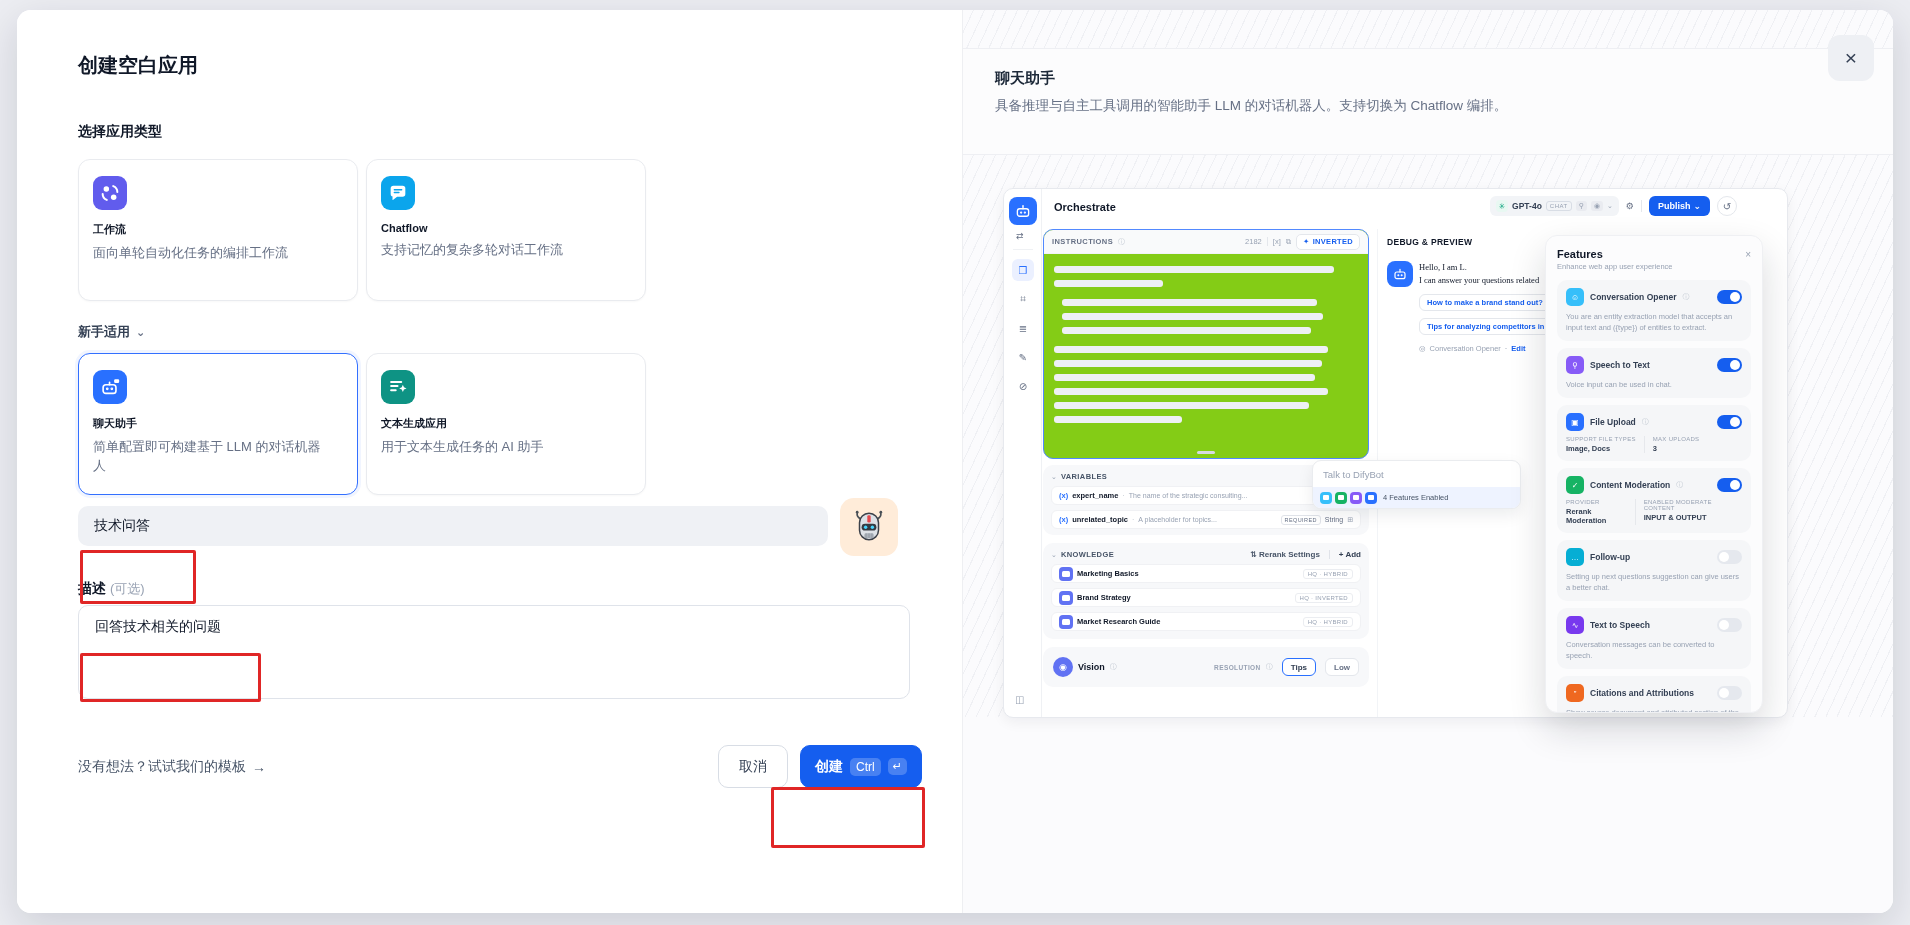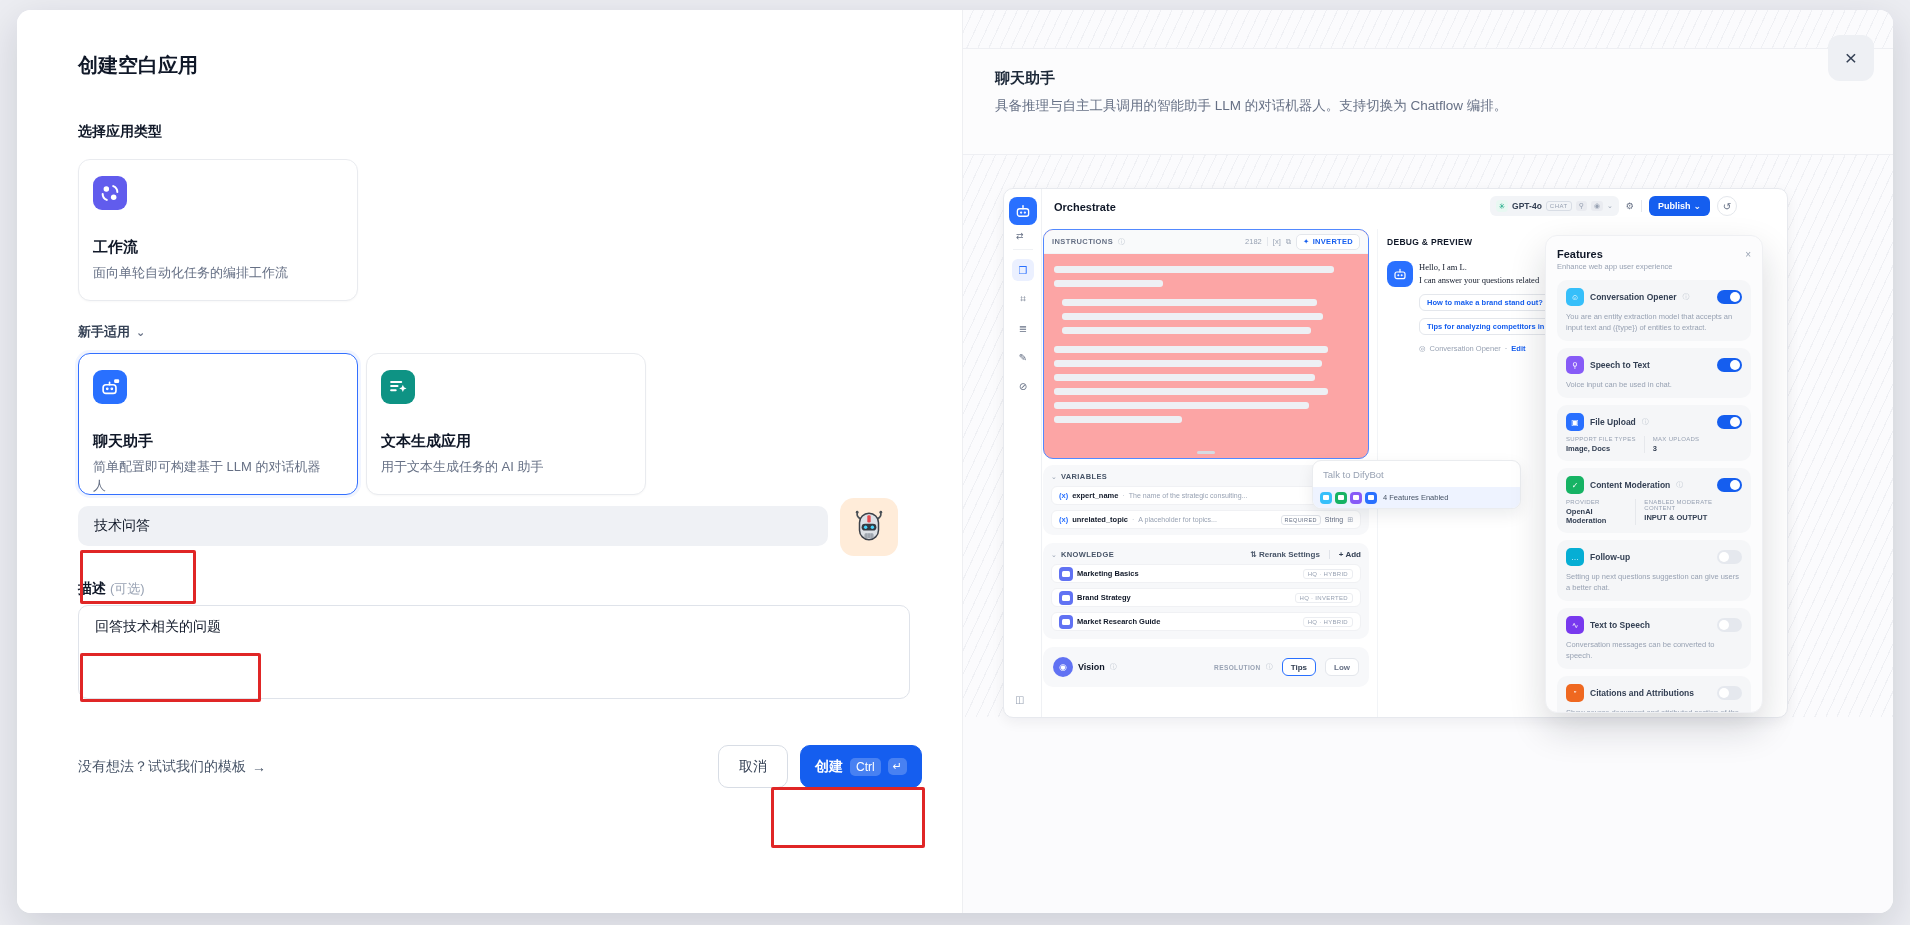--- a/index.html
+++ b/index.html
@@ -13,21 +13,21 @@
   
   .left-pane { width:946px; padding:42px 0 0 61px; position:relative; background:#fff; border-right:1px solid #EEEFF2; }
   .lp-title { font-size:20px; font-weight:700; color:#101828; }
   .section-label { margin-top:44px; font-size:14px; font-weight:600; color:#101828; }
   .cards { display:flex; gap:8px; margin-top:18px; }
   .tcard { width:280px; height:142px; background:#fff; border:1px solid #E9EBEF; border-radius:12px;
            padding:16px 14px; cursor:pointer; box-shadow:0 1px 2px rgba(16,24,40,.03); }
   .tcard.selected { border:1.5px solid #3370FF; box-shadow:0 0 0 3px rgba(51,112,255,.07); }
   .ticon { width:34px; height:34px; border-radius:9px; display:flex; align-items:center; justify-content:center; }
   .ticon svg { width:22px; height:22px; }
-  .tname { margin-top:28px; font-size:15px; font-weight:700; color:#101828; }
+  .tname { margin-top:12px; font-size:11px; font-weight:700; color:#101828; }
   .tdesc { margin-top:6px; font-size:13px; line-height:19px; color:#667085; width:240px; }
   .beginner { margin-top:22px; font-size:13px; font-weight:600; color:#344054; display:flex; align-items:center; gap:6px; cursor:pointer; }
   .beginner .chev { font-size:11px; color:#667085; }
   .cards.row2 { margin-top:12px; }
   .field-label { margin-top:30px; font-size:14px; font-weight:600; color:#101828; }
   .field-label .opt { font-weight:400; color:#98A2B3; font-size:13px; }
   .name-row { position:relative; width:832px; margin-top:11px; height:44px; }
   .name-input { width:750px; height:40px; background:#EFF1F5; border:none; border-radius:10px;
                 padding:0 16px; font-size:14px; color:#101828; font-family:inherit; outline:none; }
   .icon-pick { position:absolute; right:12px; top:-8px; width:58px; height:58px; border-radius:14px;
@@ -86,21 +86,21 @@
   .mini-badge { font-size:7px; color:#98A2B3; background:#E9EBF0; border-radius:3px; padding:1px 3px; }
   .pill-chev { font-size:7px; color:#98A2B3; }
   .tune-ic { font-size:9px; color:#667085; }
   .tb-div { width:1px; height:12px; background:#E4E7EC; }
   .publish-btn { height:20px; background:#155EEF; color:#fff; border-radius:6px; font-size:9px; font-weight:600;
                  display:flex; align-items:center; gap:3px; padding:0 9px; }
   .hist-btn { width:20px; height:20px; border-radius:50%; border:1px solid #E4E7EC; background:#fff; color:#667085;
               font-size:10px; display:flex; align-items:center; justify-content:center; }
 
   .pv-instructions { position:absolute; left:39px; top:40px; width:326px; height:230px; border:1.5px solid #5289FF;
-                     border-radius:10px; background:#fca5a5; overflow:hidden; }
+                     border-radius:10px; background:#84cc16; overflow:hidden; }
   .ins-head { height:24px; background:#F9FAFB; display:flex; align-items:center; padding:0 8px; gap:5px;
               border-bottom:1px solid #F2F4F7; }
   .ins-title { font-size:7.5px; font-weight:700; letter-spacing:.4px; color:#667085; }
   .ins-info, .tiny-info { font-size:7px; color:#C2C9D2; }
   .ins-head .sp { flex:1; }
   .ins-count, .ins-var { font-size:7.5px; color:#98A2B3; }
   .ins-sep { width:1px; height:9px; background:#E4E7EC; }
   .gen-btn { height:16px; background:#fff; border:1px solid #E4E7EC; border-radius:5px; display:flex; align-items:center;
              gap:3px; padding:0 6px; color:#155EEF; font-size:7.5px; font-weight:700; letter-spacing:.3px; }
   .ins-body { padding:12px 10px 0; }
@@ -208,20 +208,30 @@
           <svg viewBox="0 0 24 24" fill="#fff">
               <circle cx="8" cy="7.5" r="3"></circle>
               <circle cx="16" cy="16.5" r="3"></circle>
               <path d="M15.5 4.5a7 7 0 0 1 4.5 6.5" stroke="#fff" stroke-width="2.2" fill="none" stroke-linecap="round"></path>
               <path d="M8.5 19.5A7 7 0 0 1 4 13" stroke="#fff" stroke-width="2.2" fill="none" stroke-linecap="round"></path>
             </svg>
         </div>
         <div class="tname">工作流</div>
         <div class="tdesc">面向单轮自动化任务的编排工作流</div>
       </div>
+      <div class="tcard">
+        <div class="ticon" style="background:#0BA5EC">
+          <svg viewBox="0 0 24 24">
+              <path d="M4 7a3 3 0 0 1 3-3h10a3 3 0 0 1 3 3v6a3 3 0 0 1-3 3h-6l-4.2 3.4c-.5.4-.8.2-.8-.4V16H7a3 3 0 0 1-3-3z" fill="#fff"></path>
+              <path d="M8 8.5h8M8 11.5h5" stroke="#0BA5EC" stroke-width="1.6" stroke-linecap="round"></path>
+            </svg>
+        </div>
+        <div class="tname">Chatflow</div>
+        <div class="tdesc">支持记忆的复杂多轮对话工作流</div>
+      </div>
     </div>
 
     <div class="beginner">
       <span>新手适用</span>
       <span class="chev">⌄</span>
     </div>
 
     <div class="cards row2">
       <div class="tcard selected">
         <div class="ticon" style="background:#2970FF">
@@ -560,21 +570,21 @@
           <span class="feat-name">Content Moderation</span>
           <span class="tiny-info">ⓘ</span>
           <span class="sp"></span>
             <span class="toggle on">
               <i></i>
             </span>
         </div>
         <div class="feat-meta">
           <div class="fm-col">
               <div class="fm-label">PROVIDER</div>
-              <div class="fm-value">OpenAI Moderation</div>
+              <div class="fm-value">Rerank Moderation</div>
             </div>
           <div class="fm-col">
               <div class="fm-label">ENABLED MODERATE CONTENT</div>
               <div class="fm-value">INPUT &amp; OUTPUT</div>
             </div>
         </div>
       </div>
 
       <div class="feat">
         <div class="feat-head">

